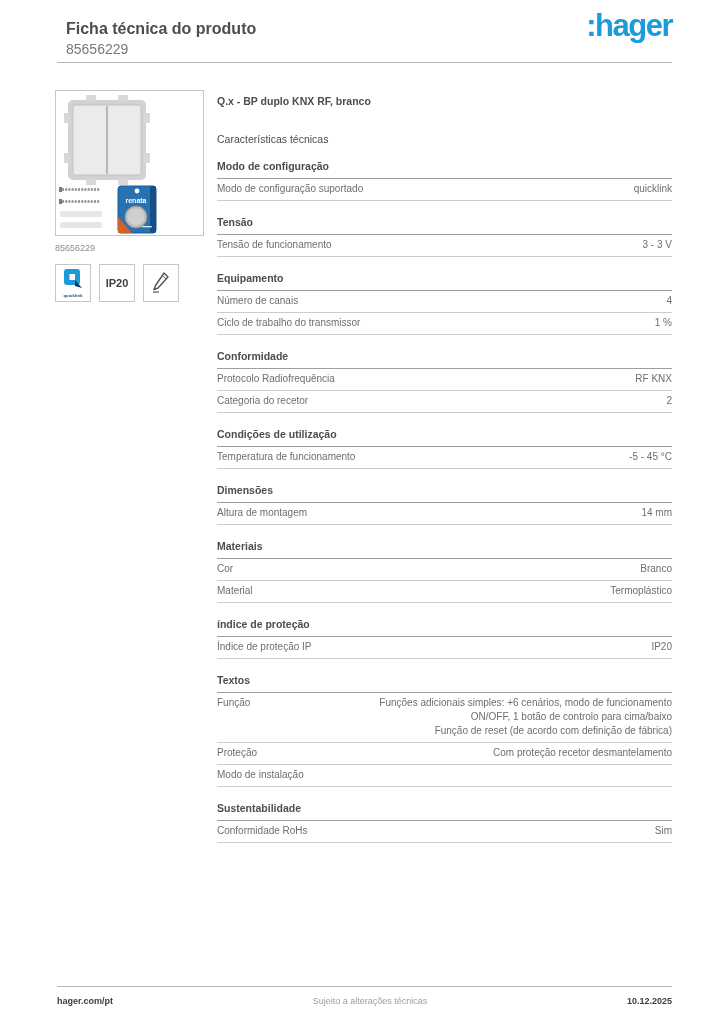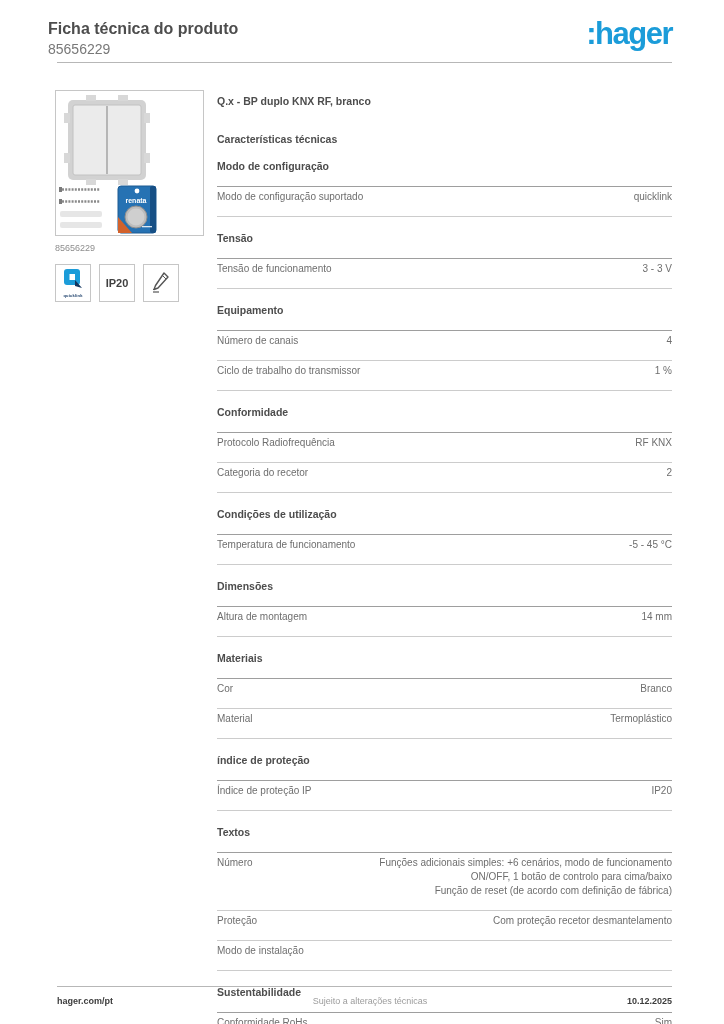--- a/index.html
+++ b/index.html
@@ -1,47 +1,47 @@
 <!DOCTYPE html>
 <html><head>
 <meta charset="utf-8">
 <style>
   html,body{margin:0;padding:0;background:#ffffff;}
   .page{position:relative;width:724px;height:1024px;background:#fff;overflow:hidden;
         font-family:"Liberation Sans",sans-serif;color:#6e6e6e;}
 
   
-  .hd{position:absolute;left:48px;top:19px;}
+  .hd{position:absolute;left:66px;top:19px;}
   .hd-title{font-size:16px;font-weight:bold;color:#4d4d4d;margin:0;line-height:1.2;}
   .hd-num{font-size:14px;color:#787878;margin-top:3px;}
   .logo{position:absolute;top:10px;right:52px;font-size:31px;font-weight:bold;
-        color:#1b9cd9;letter-spacing:-1.5px;line-height:1;margin-top:8px;}
+        color:#1b9cd9;letter-spacing:-1.5px;line-height:1;}
   .rule{position:absolute;left:57px;right:52px;height:1px;background:#b7b7b7;}
   .rule-top{top:62px;}
   .rule-bottom{top:986px;}
 
   
   .left-col{position:absolute;left:55px;top:90px;width:150px;}
   .img-box{width:147px;height:144px;border:1px solid #c6c6c6;background:#fff;}
   .img-caption{margin-top:7px;font-size:9px;color:#8d8d8d;}
   .badges{display:flex;gap:8px;margin-top:11px;}
   .badge{width:34px;height:36px;border:1px solid #c6c6c6;background:#fff;
          display:flex;flex-direction:column;align-items:center;justify-content:center;}
   .ip-label{font-weight:bold;font-size:11px;color:#3f3f3f;}
   .q-label{font-size:4px;font-weight:bold;color:#163a66;letter-spacing:.2px;margin-top:1px;}
 
   
   .right-col{position:absolute;left:217px;top:90px;width:455px;}
   .prod-title{font-size:10.5px;font-weight:bold;color:#4d4d4d;padding-top:5px;}
-  .char-heading{font-size:10.5px;font-weight:bold;color:#4d4d4d;margin-top:26px;}
+  .char-heading{font-size:10.5px;font-weight:normal;color:#4d4d4d;margin-top:26px;}
   .spec-section{margin-top:15px;}
   .spec-section-title{font-size:10.5px;font-weight:bold;color:#4d4d4d;
-                      padding-bottom:14px;border-bottom:1px solid #9e9e9e;}
+                      padding-bottom:6px;border-bottom:1px solid #9e9e9e;}
   .spec-row{display:flex;justify-content:space-between;font-size:10px;color:#6e6e6e;
-            padding:3px 0 12px;border-bottom:1px solid #cccccc;line-height:1.4;}
+            padding:3px 0 4px;border-bottom:1px solid #cccccc;line-height:1.4;}
   .spec-label{flex:0 0 auto;padding-right:18px;}
   .spec-value{text-align:right;max-width:315px;white-space:pre-line;}
 
   
   .footer{position:absolute;left:57px;right:52px;top:996px;display:flex;
           justify-content:space-between;align-items:baseline;font-size:9px;}
   .f-strong{font-weight:bold;color:#3d3d3d;}
   .f-center{color:#9c9c9c;}
 </style>
 </head>
@@ -188,21 +188,21 @@
         <section class="spec-section">
           <div class="spec-section-title">índice de proteção</div>
           <div class="spec-row">
             <div class="spec-label">Índice de proteção IP</div>
             <div class="spec-value">IP20</div>
           </div>
         </section>
         <section class="spec-section">
           <div class="spec-section-title">Textos</div>
           <div class="spec-row">
-            <div class="spec-label">Número</div>
+            <div class="spec-label">Função</div>
             <div class="spec-value">Funções adicionais simples: +6 cenários, modo de funcionamento ON/OFF, 1 botão de controlo para cima/baixo
 Função de reset (de acordo com definição de fábrica)</div>
           </div>
           <div class="spec-row">
             <div class="spec-label">Proteção</div>
             <div class="spec-value">Com proteção recetor desmantelamento</div>
           </div>
           <div class="spec-row">
             <div class="spec-label">Modo de instalação</div>
           </div>

